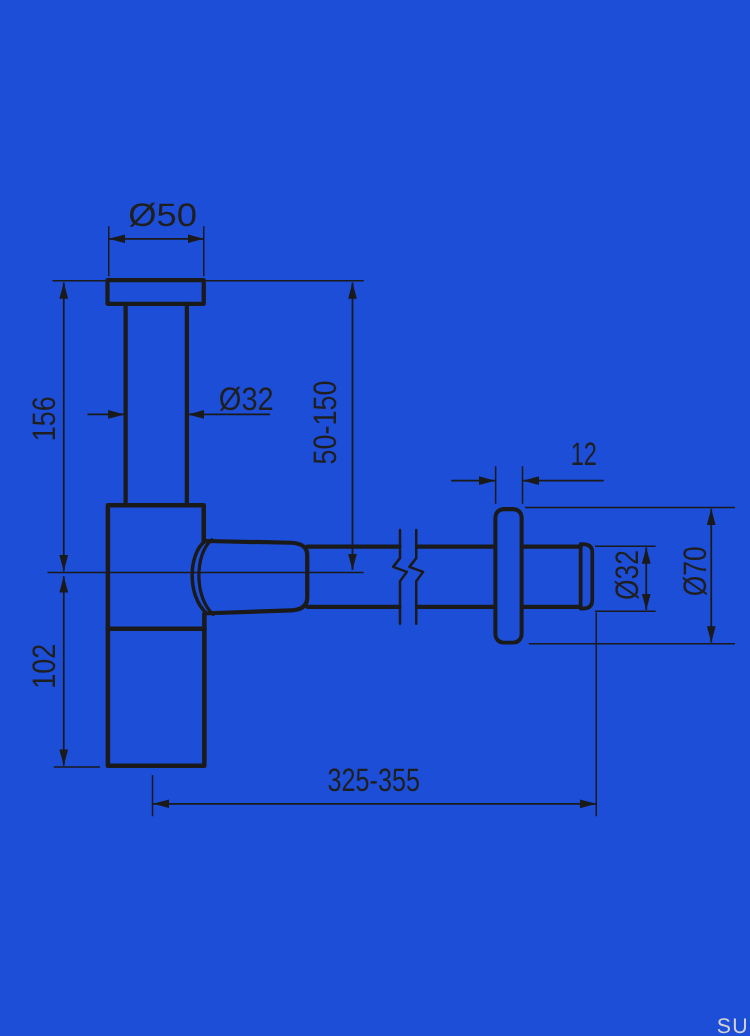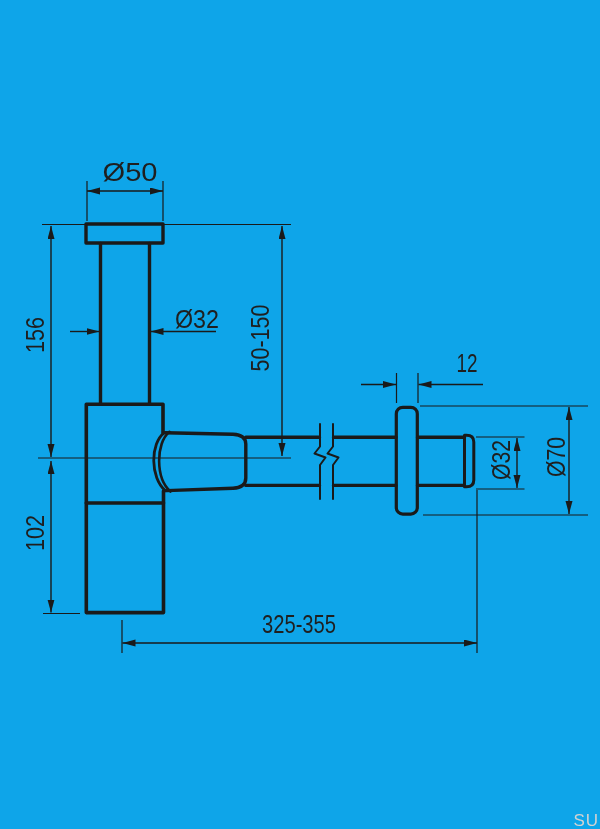--- a/index.html
+++ b/index.html
@@ -1,16 +1,16 @@
 <!DOCTYPE html>
 <html><head>
 <meta charset="utf-8">
 <style>
   html,body{margin:0;padding:0;background:#ffffff;}
-  .stage{position:relative;width:600px;height:829px;background:#0ea5e9;overflow:hidden;}
+  .stage{position:relative;width:600px;height:829px;background:#1d4ed8;overflow:hidden;}
   svg{display:block;}
   .obj path,.obj rect{fill:none;stroke:#1a1a1a;stroke-linecap:round;stroke-linejoin:round;}
   .dim path,.dim line{fill:none;stroke:#1a1a1a;stroke-width:1.4;}
   .dim .thin{stroke-width:1.2;}
   text{font-family:"Liberation Sans","DejaVu Sans",sans-serif;font-size:26px;fill:#1f1f1f;}
   text.wm{font-size:17px;fill:#d2d2d2;letter-spacing:1px;}
 </style>
 </head>
 <body>
 

